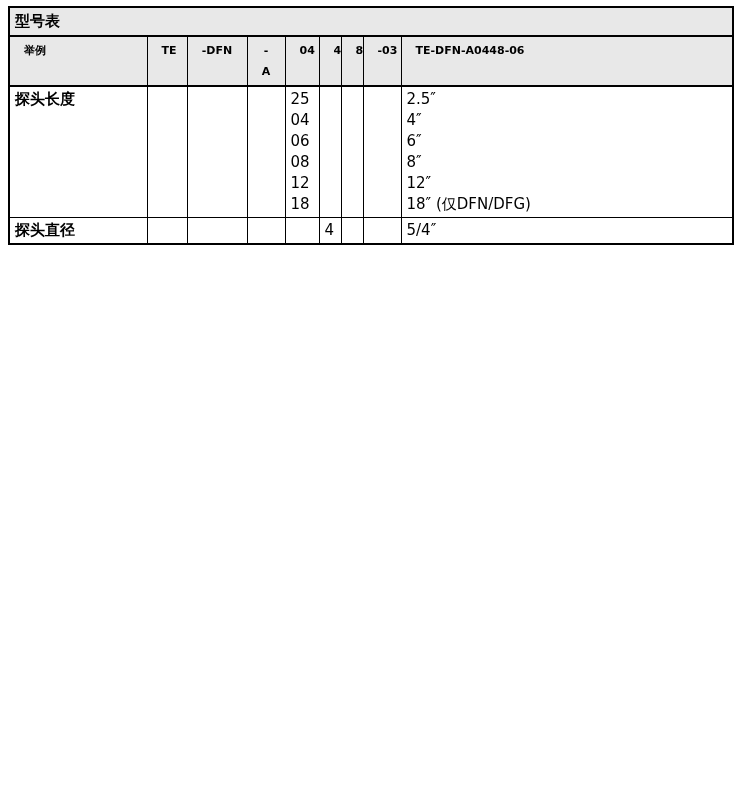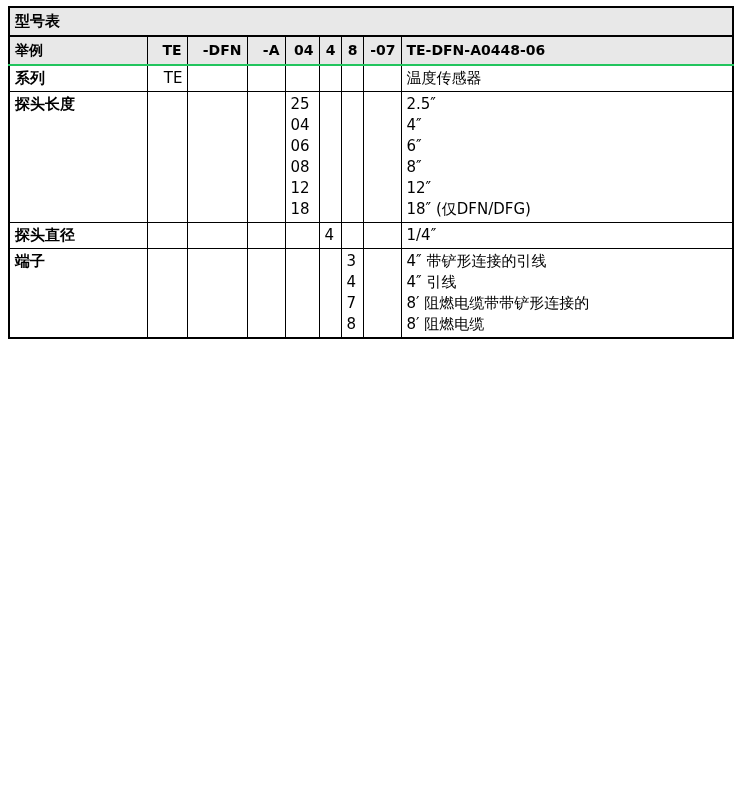--- a/index.html
+++ b/index.html
@@ -47,28 +47,28 @@
   tr.title-row td {
     background: #e8e8e8;
     font-weight: bold;
     font-size: 15px;
     padding: 3px 5px;
     border-bottom: 2px solid #000;
   }
   tr.header-row td {
     background: #e8e8e8;
     font-weight: bold;
-    font-size: 14px;
-    padding: 3px 5px;
-    border-bottom: 2px solid #22c55e;
+    font-size: 11px;
+    padding: 3px 14px;
+    border-bottom: 2px solid #000000;
   }
   td.label {
     font-weight: bold;
   }
-  td.center { text-align: right; }
+  td.center { text-align: center; }
   .stack { white-space: pre-line; }
   .desc { padding-left: 6px; }
   td.thick-top { border-top: 2px solid #000; }
 </style>
 </head>
 <body>
 
 <div id="sheet">
   <table class="model">
     <colgroup>
@@ -87,35 +87,24 @@
         <td colspan="9">型号表</td>
       </tr>
       <tr class="header-row">
         <td>举例</td>
         <td class="center">TE</td>
         <td class="center">-DFN</td>
         <td class="center">-A</td>
         <td class="center">04</td>
         <td class="center">4</td>
         <td class="center">8</td>
-        <td class="center">-07</td>
+        <td class="center">-03</td>
         <td class="desc">TE-DFN-A0448-06</td>
       </tr>
 
-      <tr>
-        <td class="label">系列</td>
-        <td class="stack center">TE</td>
-        <td class="stack"></td>
-        <td class="stack"></td>
-        <td class="stack"></td>
-        <td class="stack"></td>
-        <td class="stack"></td>
-        <td class="stack"></td>
-        <td class="stack desc">温度传感器</td>
-      </tr>
 
 
 
       <tr>
         <td class="label thick-top">探头长度</td>
         <td class="stack thick-top"></td>
         <td class="stack thick-top"></td>
         <td class="stack thick-top"></td>
         <td class="stack thick-top">25
 04
@@ -136,36 +125,19 @@
 
       <tr>
         <td class="label thick-top">探头直径</td>
         <td class="stack thick-top"></td>
         <td class="stack thick-top"></td>
         <td class="stack thick-top"></td>
         <td class="stack thick-top"></td>
         <td class="stack thick-top">4</td>
         <td class="stack thick-top"></td>
         <td class="stack thick-top"></td>
-        <td class="stack desc thick-top">1/4″</td>
+        <td class="stack desc thick-top">5/4″</td>
       </tr>
 
-      <tr>
-        <td class="label thick-top">端子</td>
-        <td class="stack thick-top"></td>
-        <td class="stack thick-top"></td>
-        <td class="stack thick-top"></td>
-        <td class="stack thick-top"></td>
-        <td class="stack thick-top"></td>
-        <td class="stack thick-top">3
-4
-7
-8</td>
-        <td class="stack thick-top"></td>
-        <td class="stack desc thick-top">4″ 带铲形连接的引线
-4″ 引线
-8′ 阻燃电缆带带铲形连接的
-8′ 阻燃电缆</td>
-      </tr>
 
     </tbody>
   </table>
 </div>
 
 </body></html>

